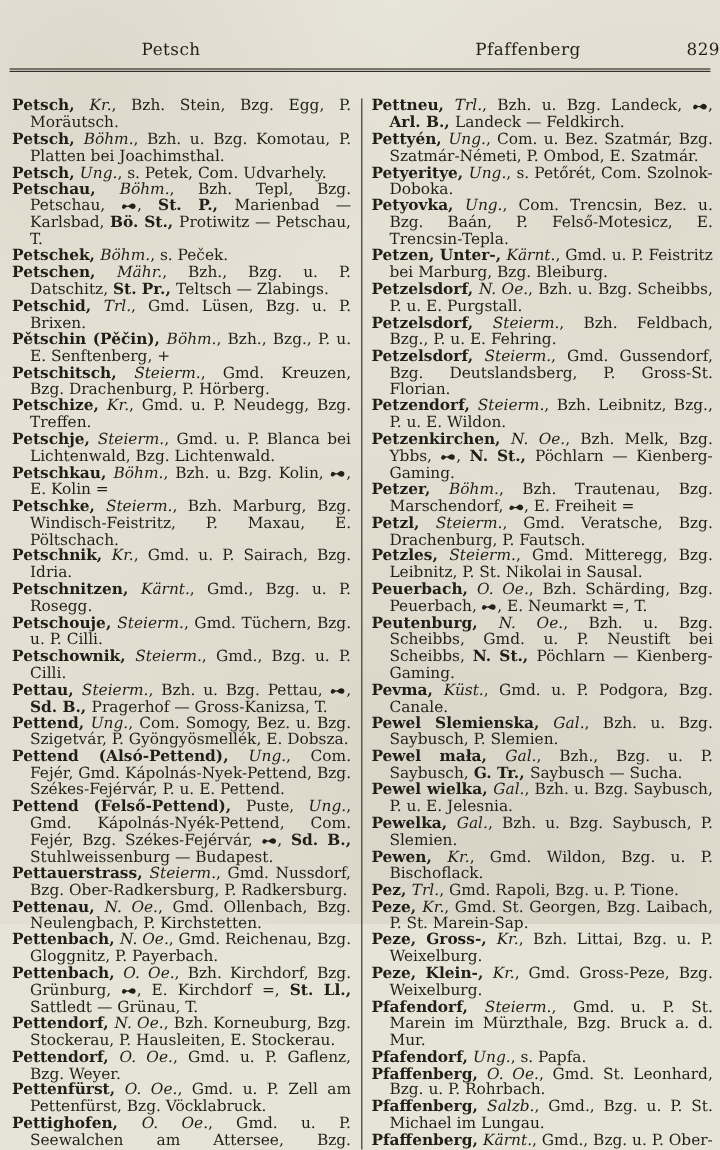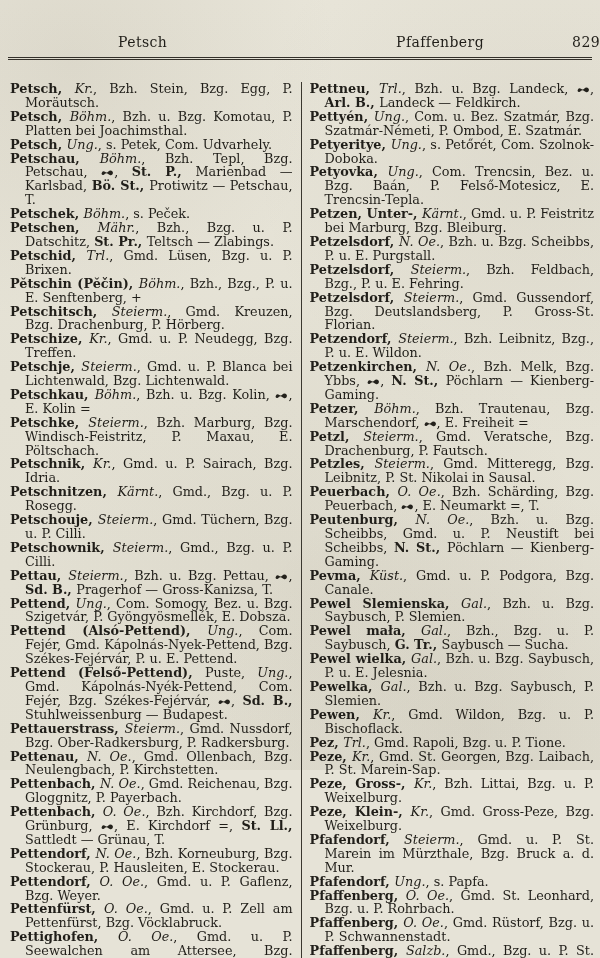--- a/index.html
+++ b/index.html
@@ -139,18 +139,17 @@
         <p class="entry"><span class="seg-b">Pewel wielka, </span><span class="seg-i">Gal.</span><span class="seg-n">, Bzh. u. Bzg. Saybusch, P. u. E. Jelesnia.</span></p>
         <p class="entry"><span class="seg-b">Pewelka, </span><span class="seg-i">Gal.</span><span class="seg-n">, Bzh. u. Bzg. Saybusch, P. Slemien.</span></p>
         <p class="entry"><span class="seg-b">Pewen, </span><span class="seg-i">Kr.</span><span class="seg-n">, Gmd. Wildon, Bzg. u. P. Bischoflack.</span></p>
         <p class="entry"><span class="seg-b">Pez, </span><span class="seg-i">Trl.</span><span class="seg-n">, Gmd. Rapoli, Bzg. u. P. Tione.</span></p>
         <p class="entry"><span class="seg-b">Peze, </span><span class="seg-i">Kr.</span><span class="seg-n">, Gmd. St. Georgen, Bzg. Laibach, P. St. Marein-Sap.</span></p>
         <p class="entry"><span class="seg-b">Peze, Gross-, </span><span class="seg-i">Kr.</span><span class="seg-n">, Bzh. Littai, Bzg. u. P. Weixelburg.</span></p>
         <p class="entry"><span class="seg-b">Peze, Klein-, </span><span class="seg-i">Kr.</span><span class="seg-n">, Gmd. Gross-Peze, Bzg. Weixelburg.</span></p>
         <p class="entry"><span class="seg-b">Pfafendorf, </span><span class="seg-i">Steierm.</span><span class="seg-n">, Gmd. u. P. St. Marein im Mürzthale, Bzg. Bruck a. d. Mur.</span></p>
         <p class="entry"><span class="seg-b">Pfafendorf, </span><span class="seg-i">Ung.</span><span class="seg-n">, s. Papfa.</span></p>
         <p class="entry"><span class="seg-b">Pfaffenberg, </span><span class="seg-i">O. Oe.</span><span class="seg-n">, Gmd. St. Leonhard, Bzg. u. P. Rohrbach.</span></p>
-        <p class="entry"><span class="seg-b">Pfaffenberg, </span><span class="seg-i">O. Oe.</span><span class="seg-n">, Gmd. Rüstorf, Bzg. u. P. Schwannenstadt.</span></p>
         <p class="entry"><span class="seg-b">Pfaffenberg, </span><span class="seg-i">Salzb.</span><span class="seg-n">, Gmd., Bzg. u. P. St. Michael im Lungau.</span></p>
         <p class="entry"><span class="seg-b">Pfaffenberg, </span><span class="seg-i">Kärnt.</span><span class="seg-n">, Gmd., Bzg. u. P. Ober-Vellach.</span></p>
       </div>
   </div>
 </div>
 
 </body></html>

